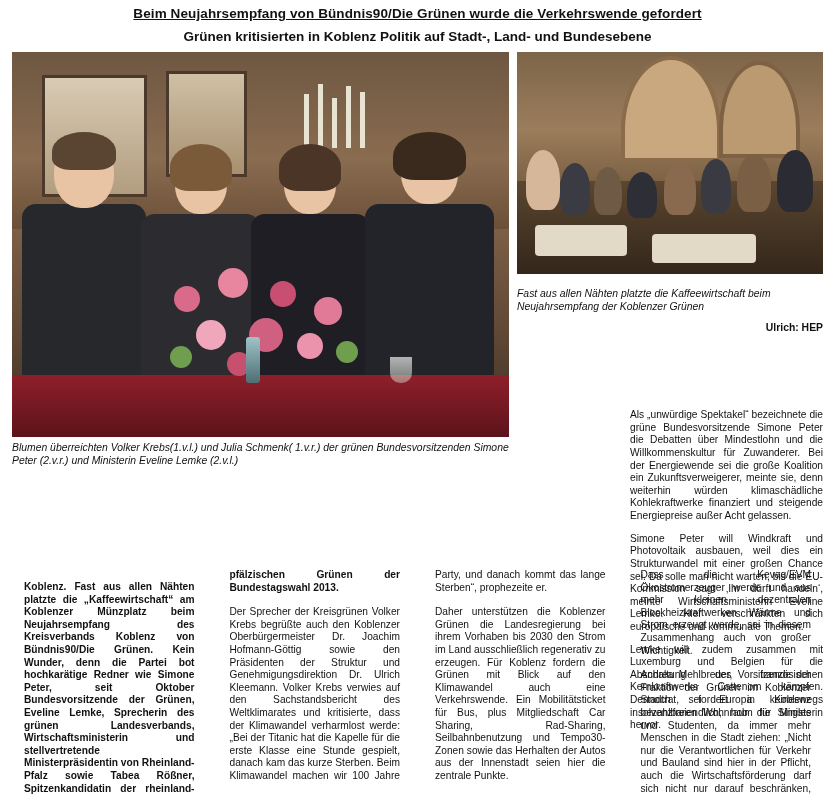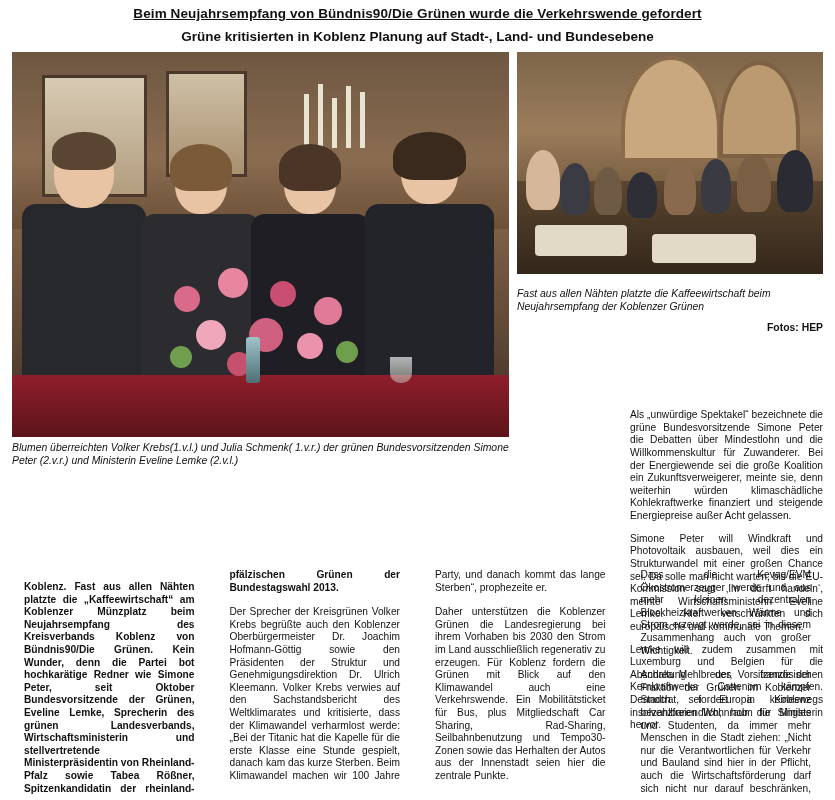--- a/index.html
+++ b/index.html
@@ -138,21 +138,21 @@
   .crowd i{position:absolute;display:block;border-radius:50% 50% 30% 30%;}
 </style>
 </head>
 <body>
 
 <div class="page">
 
   <div class="kicker">Beim Neujahrsempfang von Bündnis90/Die Grünen wurde die Verkehrswende gefordert</div>
 
 
-  <div class="subhead">Grüne kritisierten in Koblenz Planung auf Stadt-, Land- und Bundesebene</div>
+  <div class="subhead">Grünen kritisierten in Koblenz Politik auf Stadt-, Land- und Bundesebene</div>
 
   <div class="media">
 
     <div class="photo-left">
       <div class="pl-bg"></div>
       <div class="pl-wall"></div>
       <div class="pl-win"></div>
       <div class="pl-win2"></div>
       <div class="pl-cand">
         <i></i>
@@ -211,21 +211,21 @@
         <i style="left:25%;top:52%;width:28px;height:48px;background:#6f5a46;"></i>
         <i style="left:36%;top:54%;width:30px;height:46px;background:#2e2e36;"></i>
         <i style="left:48%;top:50%;width:32px;height:52px;background:#8a6a4e;"></i>
         <i style="left:60%;top:48%;width:30px;height:54px;background:#3a3a42;"></i>
         <i style="left:72%;top:46%;width:34px;height:58px;background:#7a5f45;"></i>
         <i style="left:85%;top:44%;width:36px;height:62px;background:#2b2b33;"></i>
       </div>
     </div>
 
     <div class="cap-right">Fast aus allen Nähten platzte die Kaffeewirtschaft beim Neujahrsempfang der Koblenzer Grünen</div>
-    <div class="credit">Fotos: HEP</div>
+    <div class="credit">Ulrich: HEP</div>
   </div>
 
   <div class="cap-left">Blumen überreichten Volker Krebs(1.v.l.) und Julia Schmenk( 1.v.r.) der grünen Bundesvorsitzenden Simone Peter (2.v.r.) und Ministerin Eveline Lemke (2.v.l.)</div>
 
   <div class="col4-top">
     <p>Als „unwürdige Spektakel“ bezeichnete die grüne Bundesvorsitzende Simone Peter die Debatten über Mindestlohn und die Willkommenskultur für Zuwanderer. Bei der Energiewende sei die große Koalition ein Zukunftsverweigerer, meinte sie, denn weiterhin würden klimaschädliche Kohlekraftwerke finanziert und steigende Energiepreise außer Acht gelassen.</p>
     <p>Simone Peter will Windkraft und Photovoltaik ausbauen, weil dies ein Strukturwandel mit einer großen Chance sei. Da solle man nicht warten, bis die EU-Kommission sagt ‚Ihr dürft handeln‘, meinte Wirtschaftsministerin Eveline Lemke. Hier verschränkten sich europäische und kommunale Themen.</p>
     <p>Lemke will zudem zusammen mit Luxemburg und Belgien für die Abschaltung des französischen Kernkraftwerks Cattenom kämpfen. Dennoch sei Europa keineswegs insolvenzfreiendlich, hob die Ministerin hervor.</p>
 
   </div>

